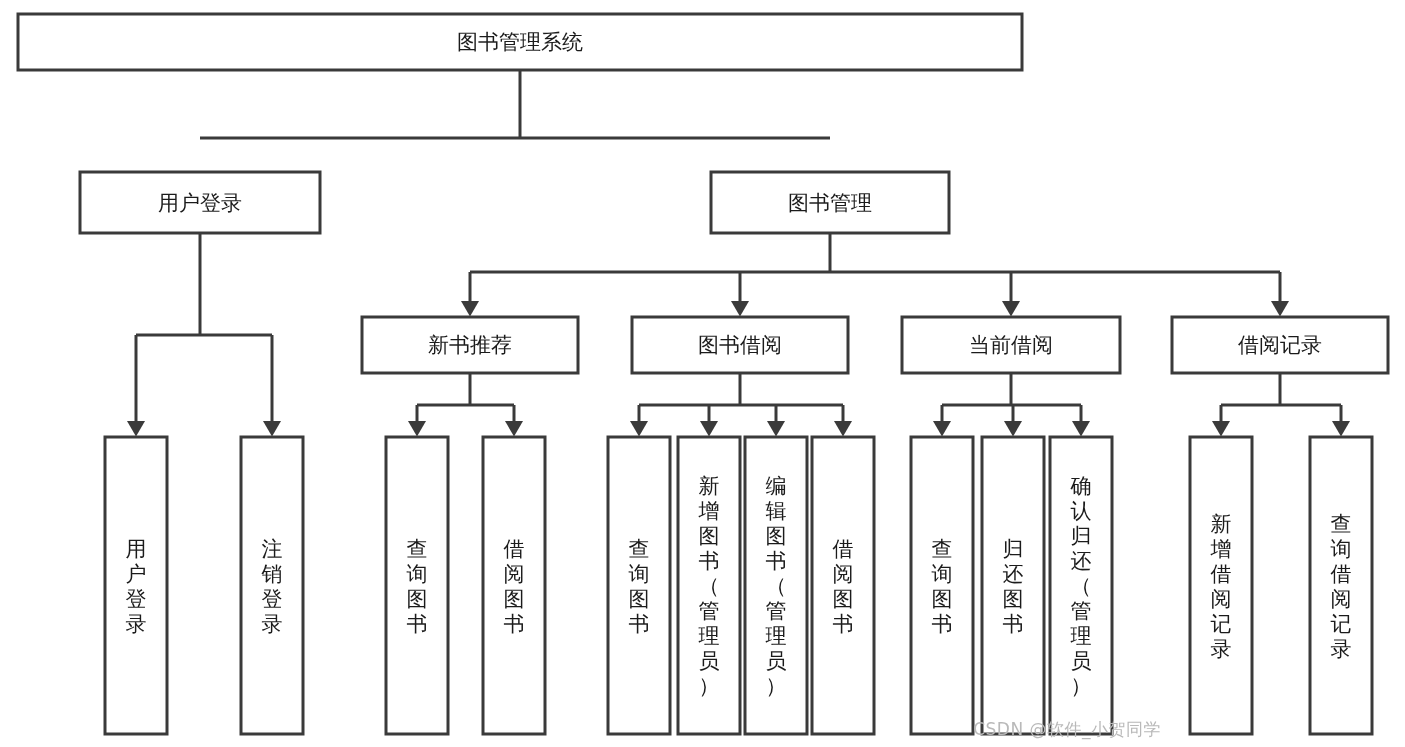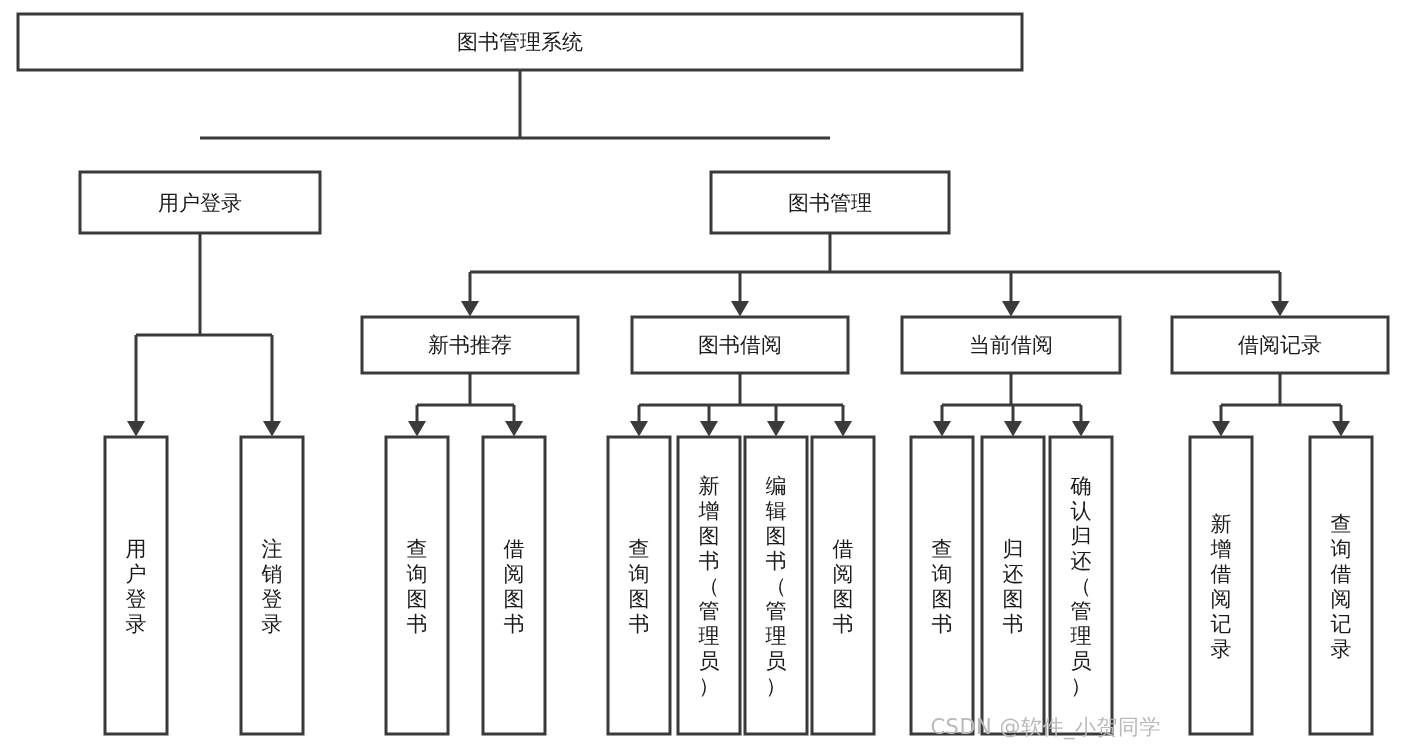--- a/index.html
+++ b/index.html
@@ -54,21 +54,21 @@
     font-family: "DejaVu Sans", "Liberation Sans", sans-serif;
     font-size: 21px;
     fill: #1b1b1b;
     text-anchor: middle;
   }
   .watermark {
     position: absolute;
     right: 8px;
     bottom: 6px;
     font-family: "DejaVu Sans", "Liberation Sans", sans-serif;
-    font-size: 21px;
+    font-size: 17px;
     color: #b9b9b9;
     white-space: nowrap;
     letter-spacing: 0.5px;
     pointer-events: none;
   }
 </style>
 </head>
 <body>
 
 <div id="diagram-root">

